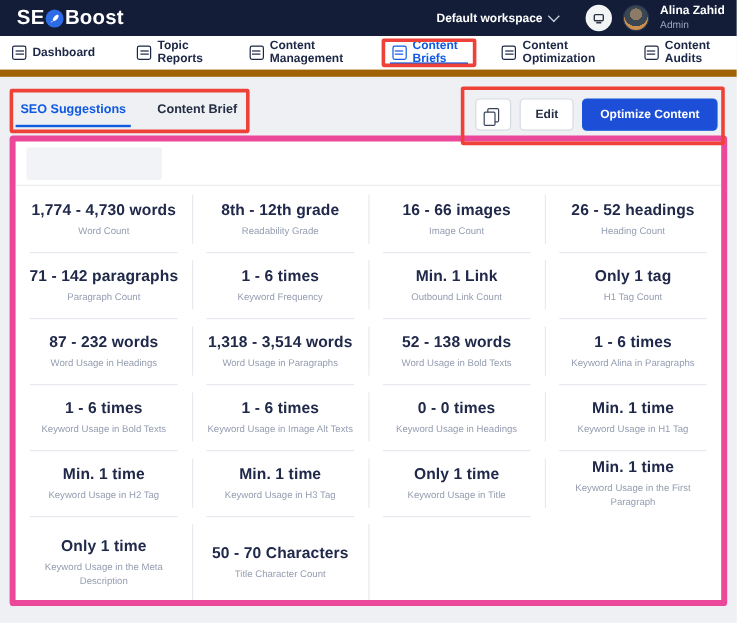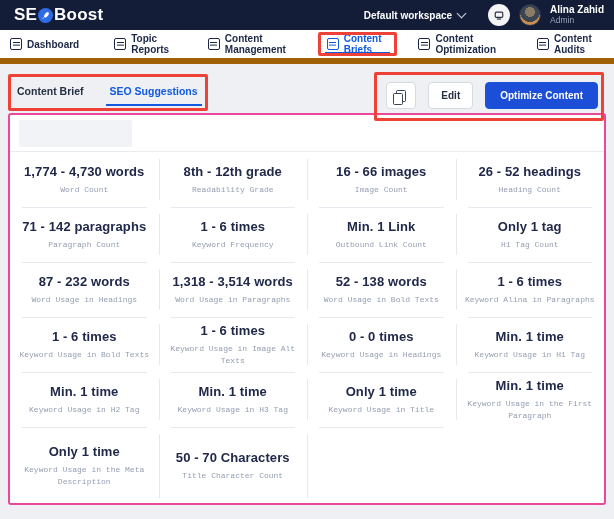--- a/index.html
+++ b/index.html
@@ -67,40 +67,40 @@
   .actions.annotated::before{top:-10px;bottom:-12px;left:-12px;right:-6px;}
   
   .sub-row{
     display:flex;align-items:center;justify-content:space-between;
     padding:18px 16px 10px 17px;
   }
   .tabs-wrap{display:flex;gap:26px;}
   .tab{font-size:10.5px;font-weight:bold;color:#252e44;cursor:pointer;position:relative;padding-bottom:9px;}
   .tab.active{color:#1059e0;}
   .tab.active::after{content:"";position:absolute;left:-4px;right:-4px;bottom:0;height:2px;background:#1059e0;}
-  .actions{display:flex;align-items:center;gap:12px;}
+  .actions{display:flex;align-items:center;gap:7px;}
   .icon-btn{
     width:30px;height:27px;background:#fff;border:1px solid #d6dae1;border-radius:4px;
     display:flex;align-items:center;justify-content:center;cursor:pointer;
   }
   .copy-glyph{width:8px;height:10px;border:1.3px solid #3a4356;border-radius:1.5px;position:relative;background:#fff;}
   .copy-glyph::before{
     content:"";position:absolute;left:-4px;top:2px;width:8px;height:10px;
     border:1.3px solid #3a4356;border-radius:1.5px;background:#fff;
   }
   .btn{
     height:27px;border-radius:4px;font-family:inherit;font-size:10px;font-weight:bold;
     cursor:pointer;box-sizing:border-box;
   }
   .btn-secondary{background:#fff;border:1px solid #d6dae1;color:#252e44;padding:0 12px;}
   .btn-primary{background:#1d4ed8;border:1px solid #1557d7;color:#fff;padding:0 14px;}
   
   .card{
     position:absolute;left:8px;right:8px;top:113px;height:392px;
-    background:#fff;border:2px solid #ec4899;border-radius:3px;box-sizing:border-box;
+    background:#fff;border:5px solid #ec4899;border-radius:3px;box-sizing:border-box;
     overflow:hidden;
   }
   .card-header{height:37px;border-bottom:1px solid #e9ebef;padding:5px 9px;box-sizing:border-box;}
   .placeholder-block{width:113px;height:27px;background:#f1f3f6;border-radius:2px;}
   .metrics-grid{
     display:grid;grid-template-columns:repeat(4,1fr);
     grid-template-rows:repeat(5,55px) 1fr;
     height:353px;
   }
   .cell{
@@ -109,21 +109,21 @@
   }
   
   .cell:nth-child(n+5)::before{
     content:"";position:absolute;top:0;left:12px;right:12px;height:1px;background:#e7e9ee;
   }
   
   .cell:not(:nth-child(4n+1))::after{
     content:"";position:absolute;left:0;top:7px;bottom:7px;width:1px;background:#e7e9ee;
   }
   .metric-value{font-size:13px;font-weight:bold;color:#20294a;letter-spacing:.1px;}
-  .metric-label{font-size:8px;color:#959db0;margin-top:5px;line-height:1.5;font-family:Liberation Mono, monospace;}
+  .metric-label{font-size:8px;color:#959db0;margin-top:5px;line-height:1.5;}
 </style>
 </head>
 <body>
 
 <header class="top-header">
   <div class="logo">
     <span>SE</span>
       <span class="logo-o">
         <svg width="9" height="9" viewBox="0 0 10 10">
           <path d="M7.8 1.2 C5.5 1.8 3.8 3.6 3.2 6.2 L4.4 7.4 C7 6.8 8.6 4.8 8.8 2.2 Z M2.6 7 L1.4 8.8 L3.4 7.8 Z" fill="#ffffff"></path>
@@ -178,22 +178,22 @@
     </div>
     <div class="nav-item">
       <span class="nav-icon"></span>
       <span>Content Audits</span>
       <span class="nav-underline"></span>
     </div>
   </nav>
 
 <div class="sub-row">
   <div class="tabs-wrap annotated">
+    <span class="tab active">SEO Suggestions</span>
     <span class="tab">Content Brief</span>
-    <span class="tab active">SEO Suggestions</span>
   </div>
   <div class="actions annotated">
     <button class="icon-btn">
       <span class="copy-glyph"></span>
     </button>
     <button class="btn btn-secondary">Edit</button>
     <button class="btn btn-primary">Optimize Content</button>
   </div>
 </div>
 

